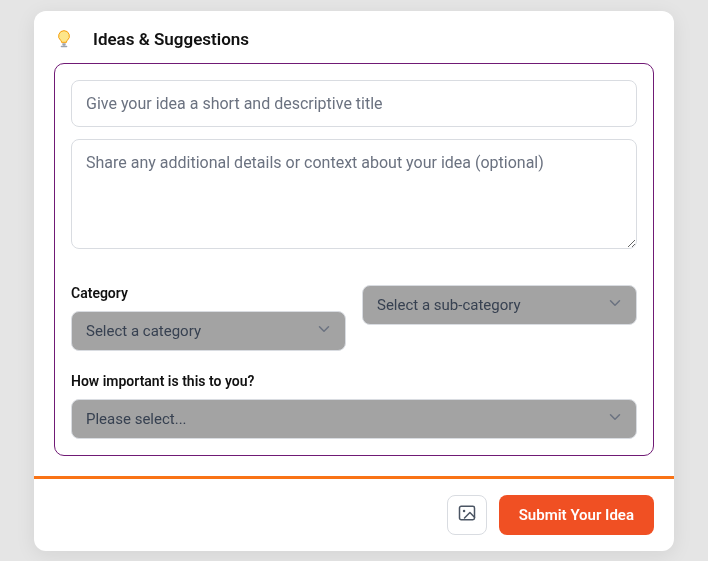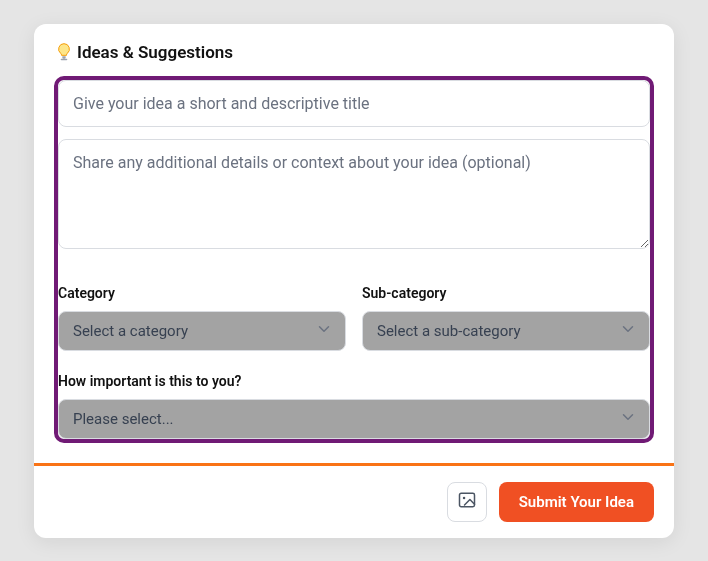--- a/index.html
+++ b/index.html
@@ -19,41 +19,42 @@
     .card {
       background: #fff;
       border-radius: 12px;
       width: 640px;
       box-shadow: 0 4px 20px rgba(0,0,0,0.08);
       overflow: hidden;
     }
     .card-header {
       display: flex;
       align-items: center;
-      gap: 3px;
+      gap: 19px;
       padding: 18px 20px 14px 20px;
     }
     .bulb-icon {
       width: 20px;
       height: 20px;
       display: inline-flex;
       align-items: center;
       justify-content: center;
     }
     .card-title {
       font-size: 17px;
       font-weight: 600;
       color: #111;
     }
     .card-body {
       padding: 0 20px 20px 20px;
     }
     .form-box {
-      border: 4px solid #701a75;
+      border: 1px solid #701a75;
       border-radius: 10px;
+      padding: 16px;
     }
     .text-input {
       width: 100%;
       border: 1px solid #d9dce1;
       border-radius: 8px;
       padding: 13px 14px;
       font-size: 16px;
       color: #111;
       outline: none;
       font-family: inherit;
@@ -179,21 +180,20 @@
             <span class="select-value">Select a category</span>
             <span class="chevron">
               <svg width="18" height="18" viewBox="0 0 24 24" fill="none">
                 <path d="M6 9l6 6 6-6" stroke="#6b7280" stroke-width="2" stroke-linecap="round" stroke-linejoin="round"></path>
               </svg>
             </span>
           </div>
         </div>
 
         <div class="field">
-          <label class="label">Sub-category</label>
           <div class="select">
             <span class="select-value">Select a sub-category</span>
             <span class="chevron">
               <svg width="18" height="18" viewBox="0 0 24 24" fill="none">
                 <path d="M6 9l6 6 6-6" stroke="#6b7280" stroke-width="2" stroke-linecap="round" stroke-linejoin="round"></path>
               </svg>
             </span>
           </div>
         </div>
       </div>

